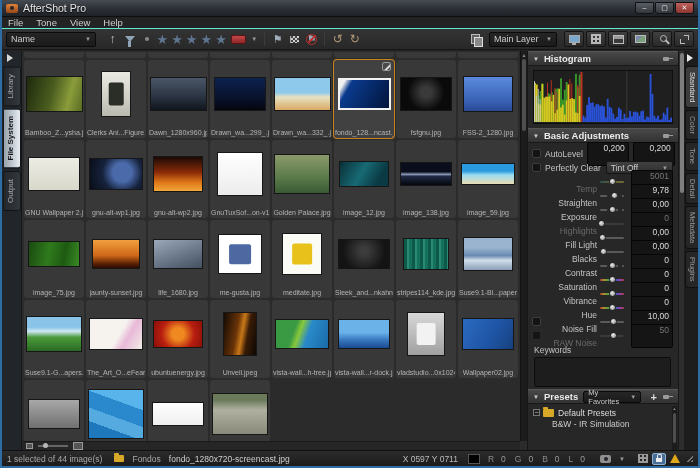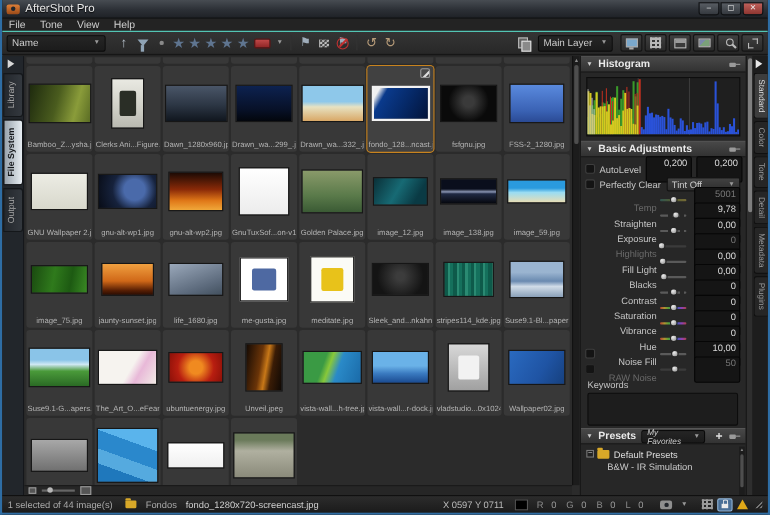--- a/index.html
+++ b/index.html
@@ -112,21 +112,21 @@
   .trk{position:absolute;left:0;right:0;top:4px;height:2px;background:#5a5a5a;border-radius:1px;}
   .trk.dashed{background:repeating-linear-gradient(90deg,#5a5a5a 0 7px,transparent 7px 11px);}
   .trk.rainbow{background:linear-gradient(90deg,#b04030,#b09030,#52a038,#3898a0,#4858c0,#9040b0,#b04048);}
   .trk.temp{background:linear-gradient(90deg,#3e9890,#9cae3a,#ead04e);}
   .sld.gray .trk{opacity:.4;}
   .th{position:absolute;top:1px;width:7px;height:7px;border-radius:50%;background:radial-gradient(circle at 35% 30%,#ececec,#8a8a8a);border:1px solid #262626;}
   .kw-label{font-size:8.5px;color:#c4c4c4;padding:2px 0 0 2px;}
   .kwbox{height:30px;background:#1d1d1d;border:1px solid #0c0c0c;border-radius:2px;margin:2px 2px 0 2px;}
   
   .presets{flex:none;height:69px;display:flex;flex-direction:column;overflow:hidden;}
-  .pcombo{width:58px;height:12px;font-size:7.5px;font-weight:normal;margin-left:5px;font-style:italic;}
+  .pcombo{width:58px;height:12px;font-size:7.5px;font-weight:normal;margin-left:5px;}
   .plus{margin-left:auto;color:#ddd;font-size:11px;font-weight:bold;padding:0 6px 0 2px;}
   .ptree{flex:1;position:relative;padding:3px 8px 0 5px;overflow:hidden;}
   .trow{display:flex;align-items:center;height:11px;font-size:8.5px;color:#cacaca;white-space:nowrap;}
   .trow .indent{width:19px;flex:none;}
   .mbox{width:7px;height:7px;border:1px solid #777;background:#222;color:#ccc;font-size:7px;line-height:5px;text-align:center;margin-right:3px;flex:none;}
   .folder{width:11px;height:8px;background:#d8a828;border-radius:1px;position:relative;margin-right:4px;flex:none;}
   .folder::before{content:'';position:absolute;top:-2px;left:0;width:5px;height:2px;background:#d8a828;border-radius:1px 1px 0 0;}
   .psb{position:absolute;right:1px;top:2px;bottom:0;width:5px;background:#1c1c1c;}
   .psb-up{color:#888;font-size:4px;text-align:center;line-height:6px;}
   .psb-thumb{position:absolute;top:7px;left:1px;width:3px;height:30px;background:#4e4e4e;border-radius:2px;}

